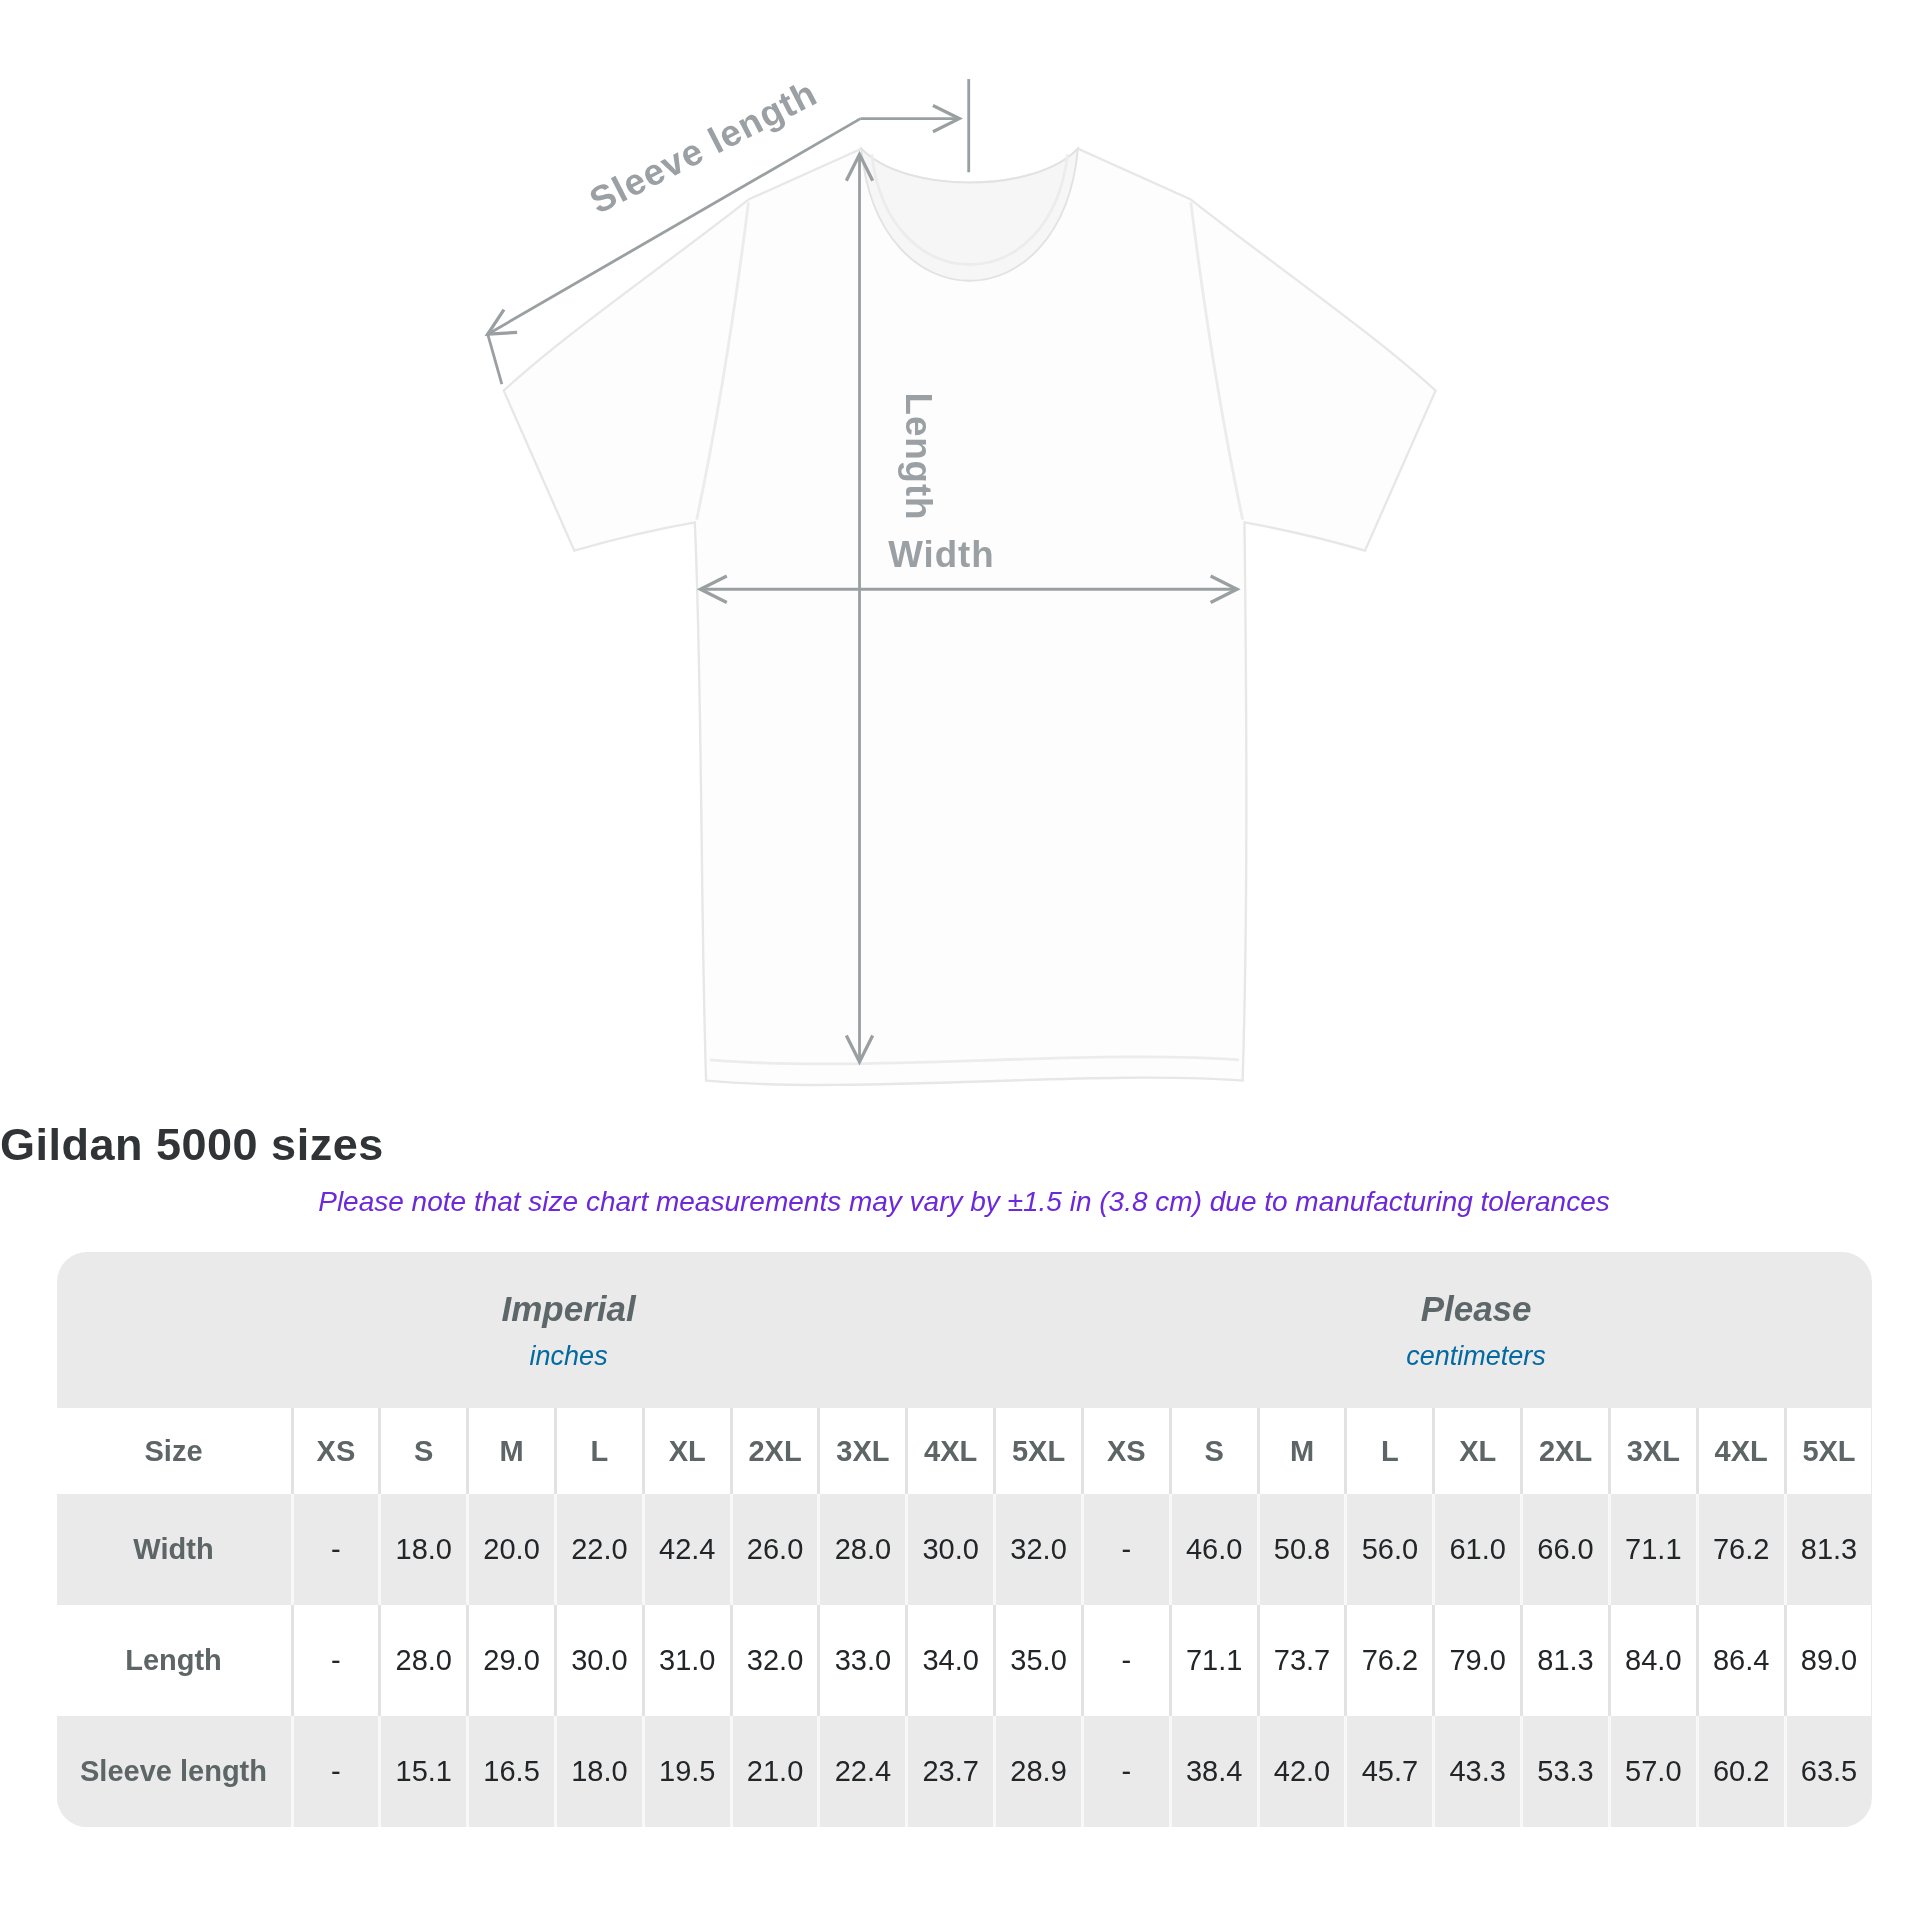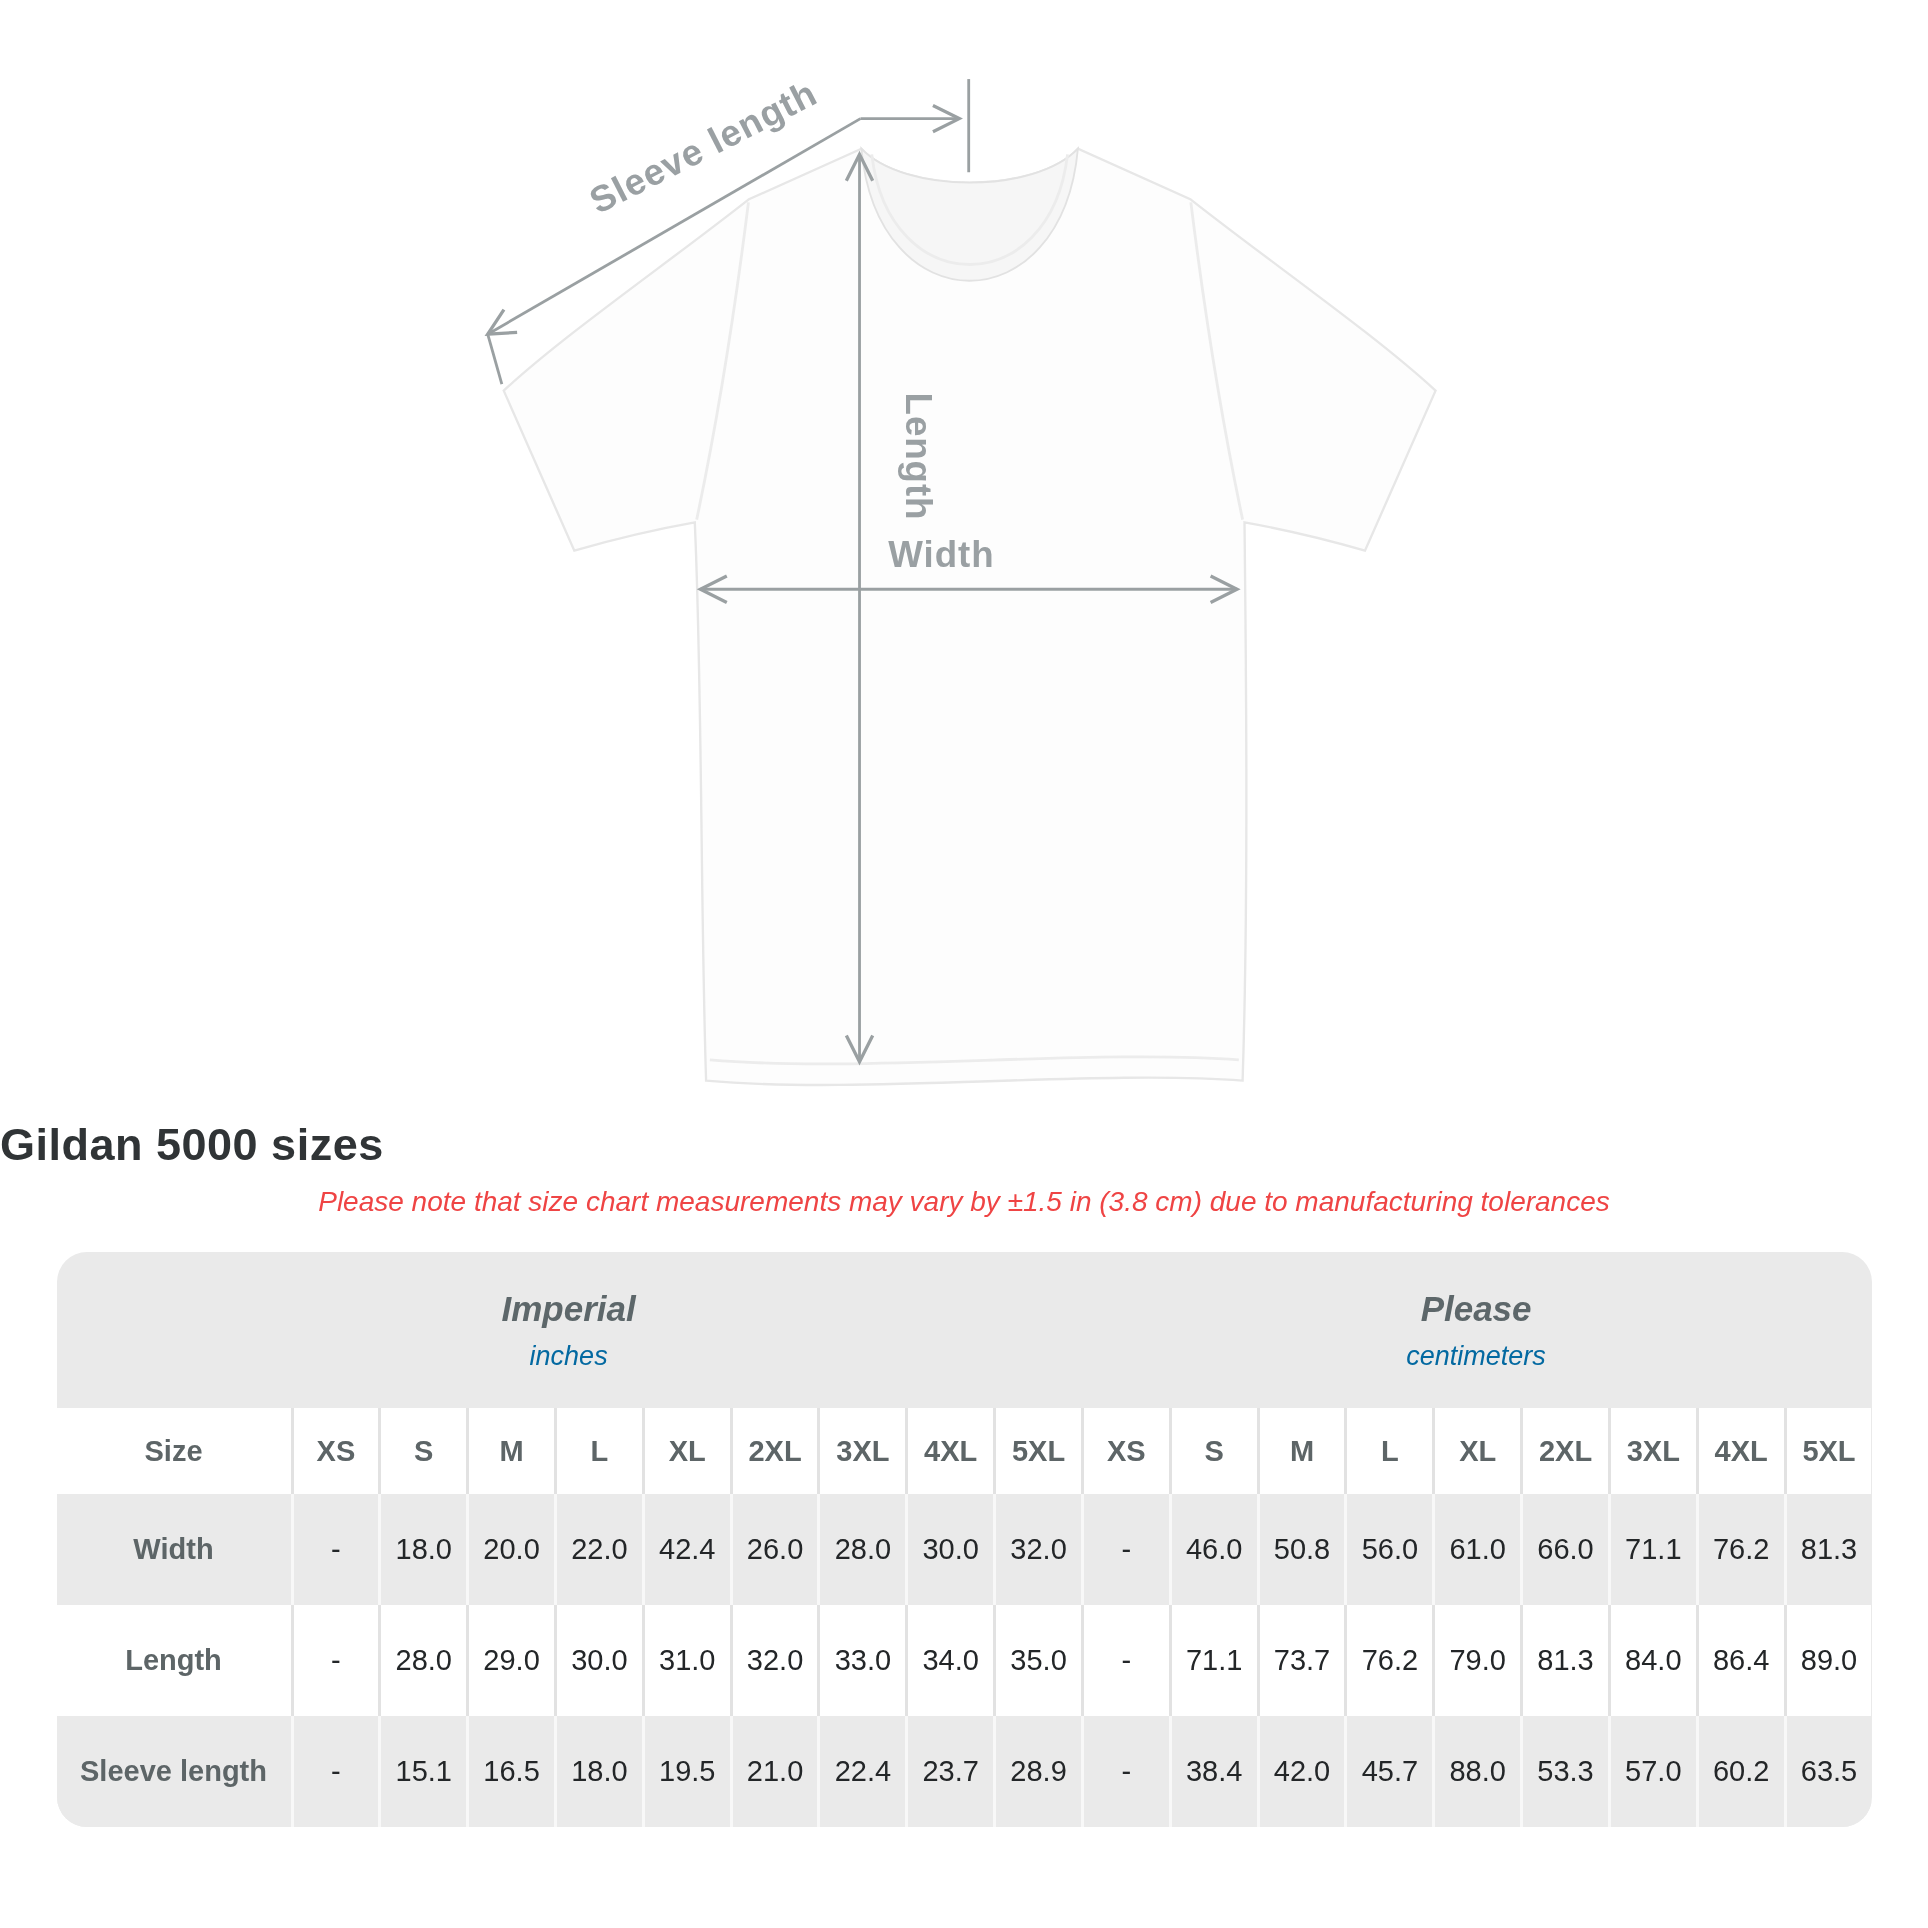--- a/index.html
+++ b/index.html
@@ -24,21 +24,21 @@
   .shirt-seam { fill: none; stroke: #ececec; stroke-width: 3; }
 
   
   .title {
     margin: 13px 0 0 0; text-align: left;
     font-size: 45px; font-weight: bold; color: #303436;
     letter-spacing: 0.5px;
   }
   .subtitle {
     margin: 15px 0 0 0; text-align: center;
-    font-size: 28px; font-style: italic; color: #ef4444;
+    font-size: 28px; font-style: italic; color: #6d28d9;
   }
 
   
   .size-table {
     margin: 34px auto 0 auto;
     width: 1815px;
     background: #eaeaea;
     border-radius: 30px;
     overflow: hidden;
   }
@@ -217,21 +217,21 @@
       <div class="cell">18.0</div>
       <div class="cell">19.5</div>
       <div class="cell">21.0</div>
       <div class="cell">22.4</div>
       <div class="cell">23.7</div>
       <div class="cell">28.9</div>
       <div class="cell">-</div>
       <div class="cell">38.4</div>
       <div class="cell">42.0</div>
       <div class="cell">45.7</div>
-      <div class="cell">88.0</div>
+      <div class="cell">43.3</div>
       <div class="cell">53.3</div>
       <div class="cell">57.0</div>
       <div class="cell">60.2</div>
       <div class="cell">63.5</div>
     </div>
 
   </div>
 </div>
 
 

